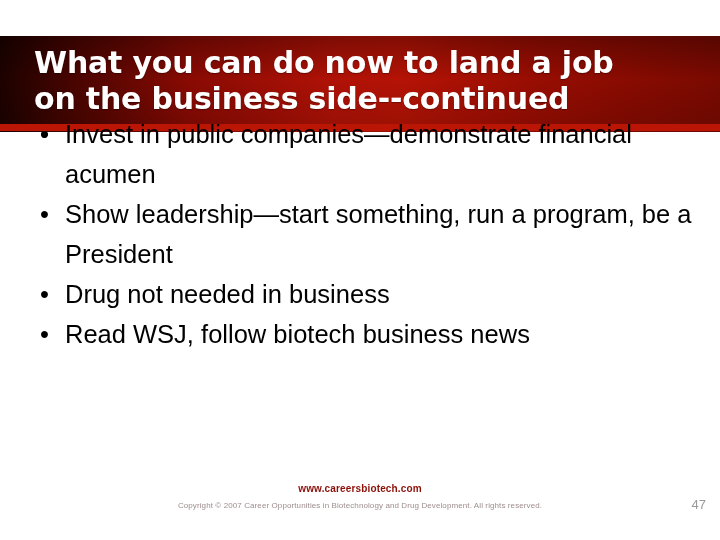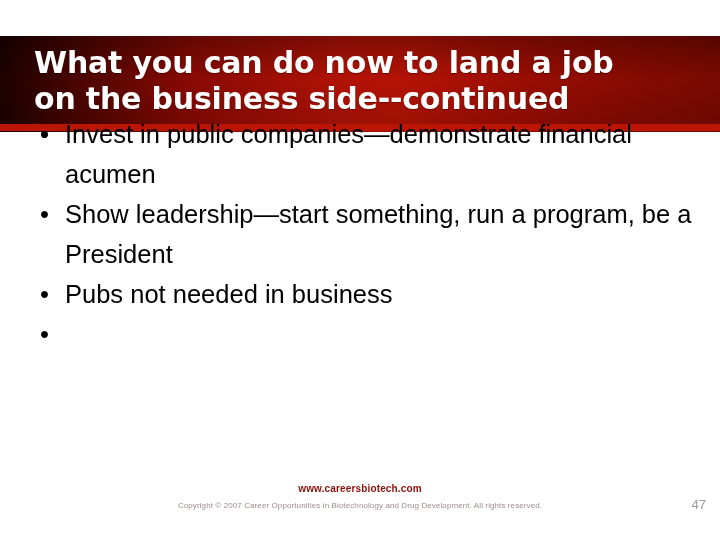--- a/index.html
+++ b/index.html
@@ -148,24 +148,25 @@
     <li>
       <span class="bullet-dot">•</span>
       <span>Invest in public companies—demonstrate financial acumen</span>
     </li>
     <li>
       <span class="bullet-dot">•</span>
       <span>Show leadership—start something, run a program, be a President</span>
     </li>
     <li>
       <span class="bullet-dot">•</span>
-      <span>Pubs not needed in business</span>
+      <span>Drug not needed in business</span>
     </li>
     <li>
       <span class="bullet-dot">•</span>
+      <span>Read WSJ, follow biotech business news</span>
     </li>
   </ul>
 
   <div class="footer">
     <div class="footer-url">www.careersbiotech.com</div>
     <div class="footer-copy">Copyright © 2007 Career Opportunities in Biotechnology and Drug Development. All rights reserved.</div>
   </div>
 
   <div class="page-number">47</div>
 

